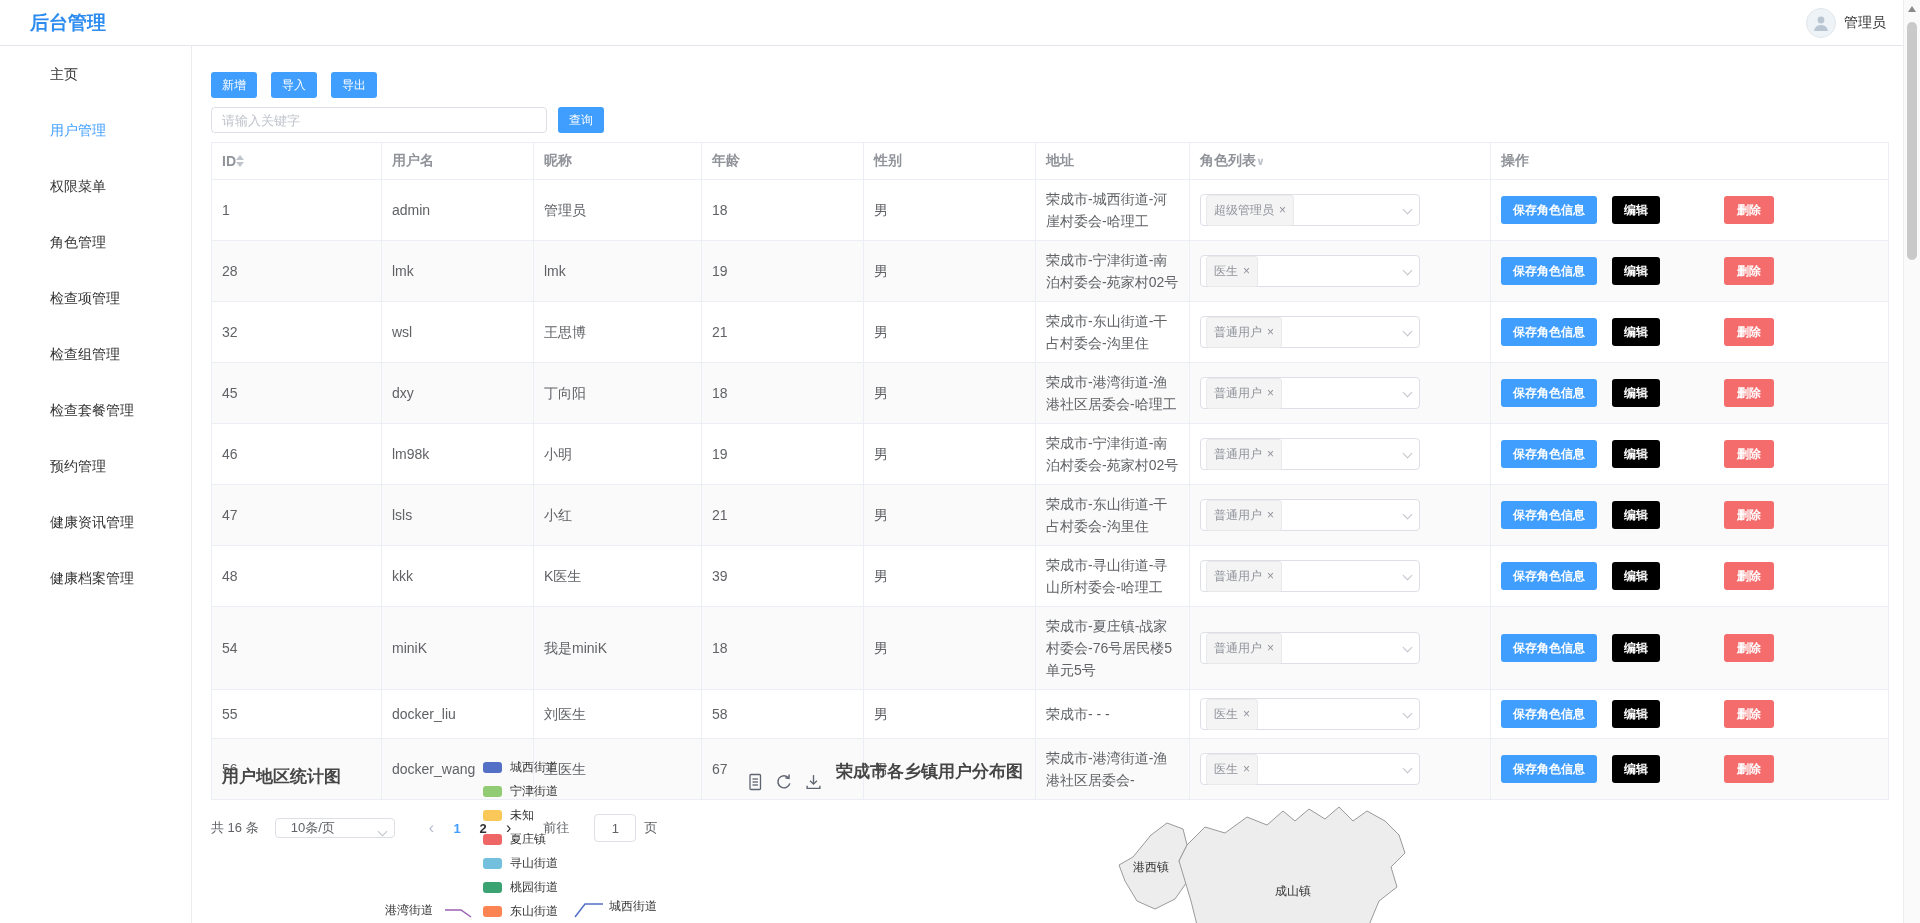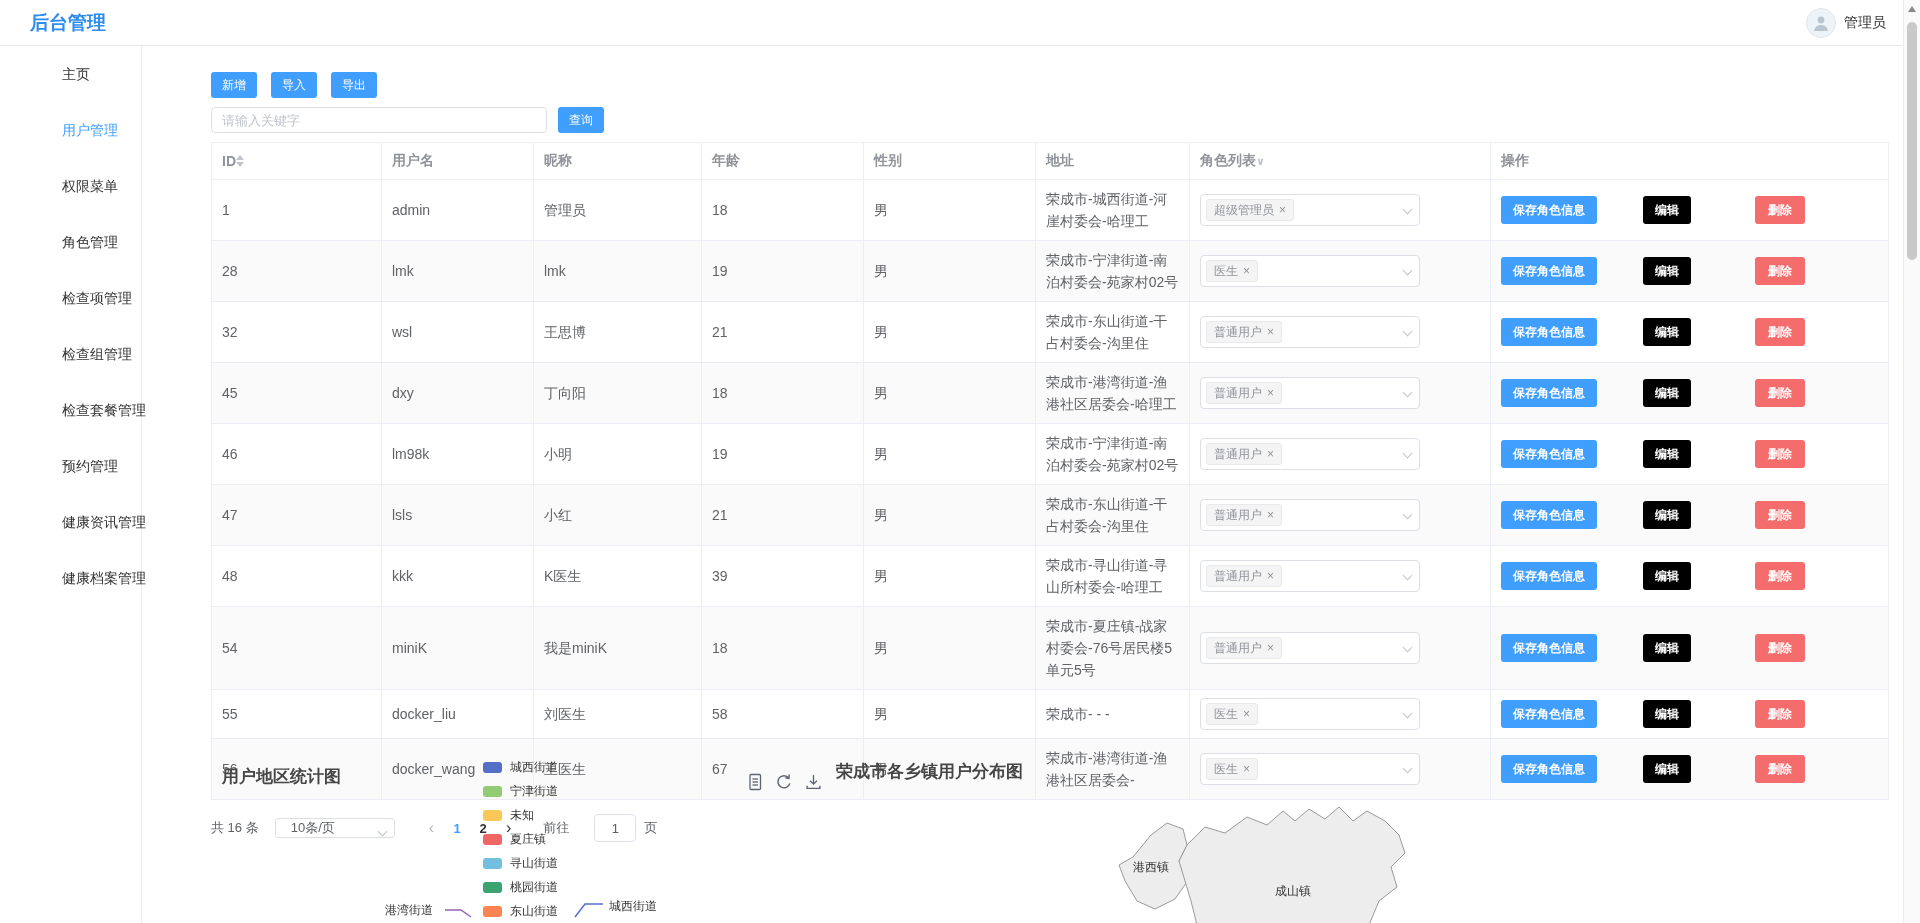--- a/index.html
+++ b/index.html
@@ -16,21 +16,21 @@
             display:flex; align-items:center; justify-content:center; overflow:hidden; }
   .username { font-size:14px; color:#333; }
 
   
   .scrollbar { position:absolute; right:0; top:0; width:17px; height:923px; background:#fafafa; border-left:1px solid #ededed; z-index:9; }
   .scroll-up { position:absolute; top:6px; left:4px; width:0; height:0; border-left:4px solid transparent;
                border-right:4px solid transparent; border-bottom:6px solid #8a8a8a; }
   .scroll-thumb { position:absolute; top:22px; left:3px; width:10px; height:238px; background:#c9c9c9; border-radius:6px; }
 
   
-  .sidebar { position:absolute; left:0; top:46px; width:130px; height:877px; background:#fff; border-right:1px solid #ececec;margin-left:12px; }
+  .sidebar { position:absolute; left:0; top:46px; width:192px; height:877px; background:#fff; border-right:1px solid #ececec; }
   .side-item { height:56px; line-height:56px; padding-left:50px; font-size:14px; color:#333; cursor:pointer; white-space:nowrap; }
   .side-item.active { color:#409eff; }
 
   
   .content { position:absolute; left:163px; top:46px; width:1740px; height:877px; padding:26px 0 0 48px; }
   .btn { display:inline-flex; align-items:center; justify-content:center; border:none; cursor:pointer;
          border-radius:3px; font-family:inherit; }
   .btn-blue { background:#409eff; color:#fff; }
   .toolbar-btns { display:flex; gap:14px; }
   .toolbar-btns .btn { height:26px; padding:0 11px; font-size:12px; }
@@ -53,28 +53,28 @@
   .td.wrap { word-break:break-all; }
   .sort-caret { display:inline-flex; flex-direction:column; gap:2px; cursor:pointer; }
   .sort-caret i { width:0; height:0; border-left:4px solid transparent; border-right:4px solid transparent; display:block; }
   .sort-caret .up { border-bottom:5px solid #c0c4cc; }
   .sort-caret .down { border-top:5px solid #c0c4cc; }
   .hdr-caret { color:#c0c4cc; font-size:11px; cursor:pointer; }
 
   .role-select { position:relative; width:220px; height:32px; border:1px solid #dcdfe6; border-radius:4px;
                  background:#fff; display:flex; align-items:center; padding:0 24px 0 5px; cursor:pointer; }
   .role-tag { background:#f4f4f5; border:1px solid #e9e9eb; color:#909399; font-size:12px; border-radius:3px;
-              height:22px; display:inline-flex; align-items:center; padding:0 7px; gap:5px; white-space:nowrap; }
+              height:31px; display:inline-flex; align-items:center; padding:0 7px; gap:5px; white-space:nowrap; }
   .tag-x { color:#909399; font-size:12px; cursor:pointer; line-height:1; }
   .sel-caret { position:absolute; right:8px; top:11px; width:7px; height:7px; border-right:1px solid #c0c4cc;
                border-bottom:1px solid #c0c4cc; transform:rotate(45deg); }
 
   .actions { gap:0; }
   .actions .btn { height:28px; font-size:12px; font-weight:bold; color:#fff; }
-  .btn-save { background:#409eff; padding:8px 12px; margin-right:46px; }
+  .btn-save { background:#409eff; padding:8px 12px; margin-right:15px; }
   .btn-edit { background:#000000; padding:0 12px; margin-right:32px; }
   .btn-del  { background:#f56c6c; padding:0 13px;margin-left:32px; }
 
   
   .pager { margin-top:14px; display:flex; align-items:center; font-size:13px; color:#606266; }
   .pager-total { margin-right:16px; }
   .page-size { position:relative; width:120px; height:20px; border:1px solid #dcdfe6; border-radius:4px;
                display:flex; align-items:center; padding-left:15px; cursor:pointer; color:#606266; }
   .page-size .sel-caret { top:9px; }
   .pager-arrow { background:none; border:none; font-size:16px; cursor:pointer; padding:0 10px; }

